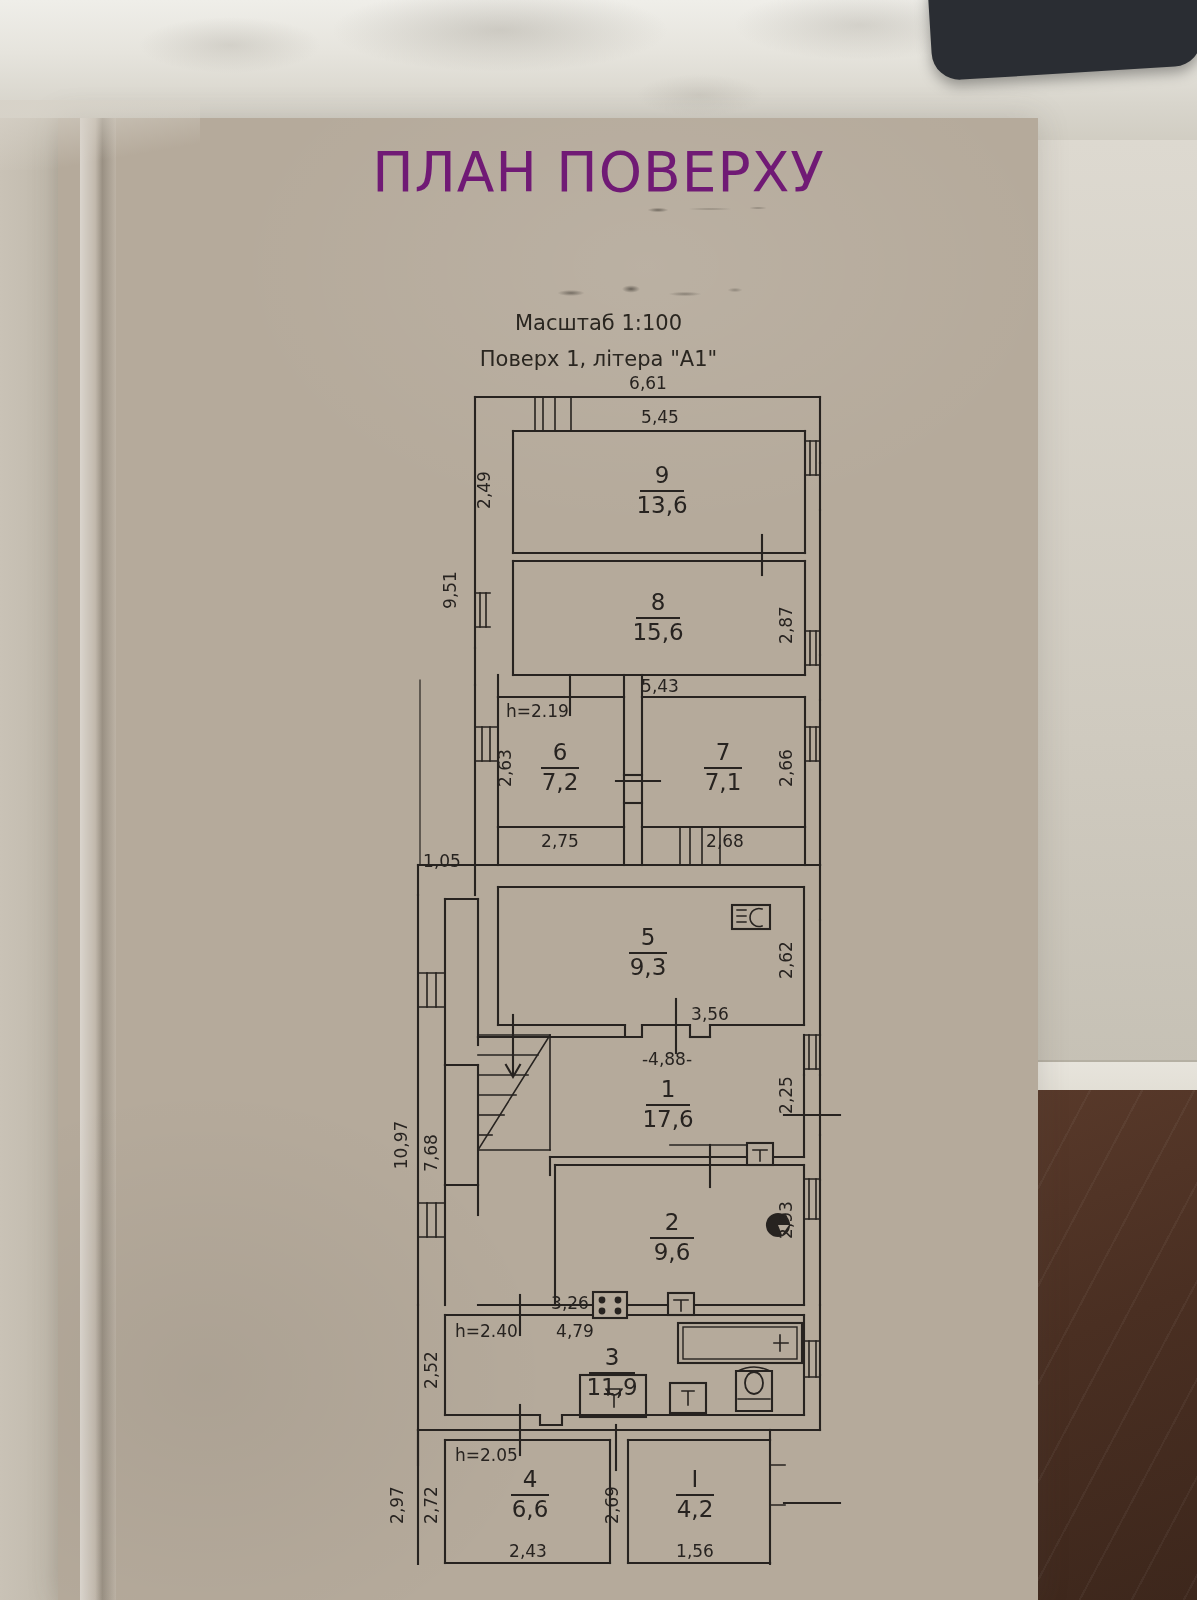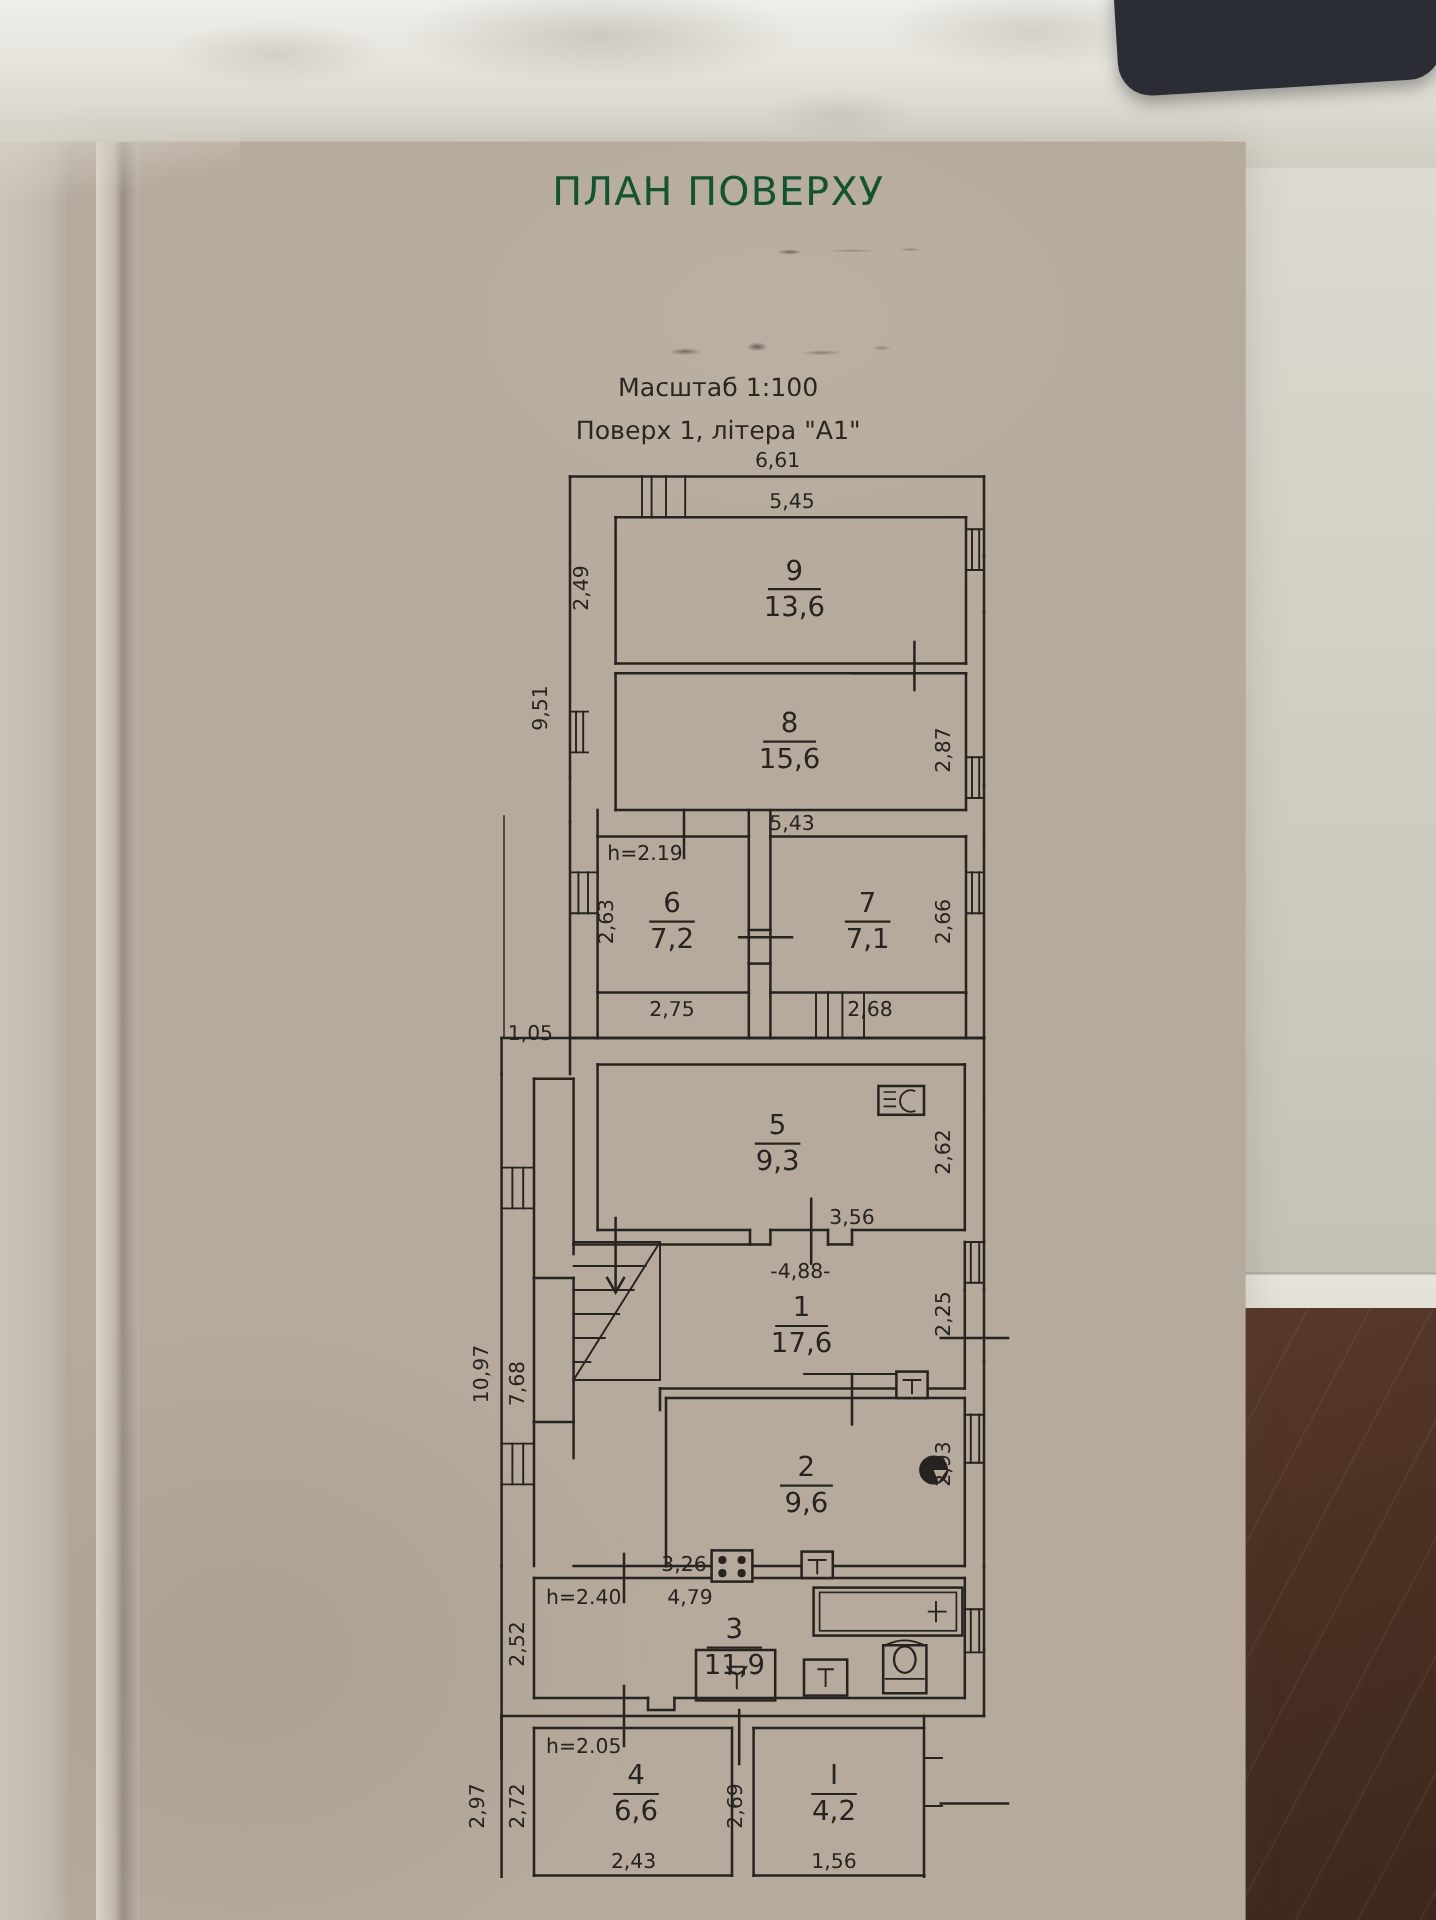--- a/index.html
+++ b/index.html
@@ -99,24 +99,24 @@
   }
   
   .title {
     position: absolute;
     color: #2a2620;
     white-space: nowrap;
   }
   #plan-title {
     left: 0; right: 0; top: 140px;
     text-align: center;
-    font-size: 33px;
+    font-size: 55px;
     letter-spacing: 1px;
     font-weight: 400;
-    color: #14532d;
+    color: #701a75;
   }
   #smudge-line {
     position: absolute;
     left: 555px; top: 283px; width: 200px; height: 18px;
     background:
       radial-gradient(ellipse 18px 4px at 16px 10px, rgba(60,55,48,.55), rgba(0,0,0,0) 75%),
       radial-gradient(ellipse 12px 5px at 76px 6px, rgba(60,55,48,.65), rgba(0,0,0,0) 75%),
       radial-gradient(ellipse 22px 3px at 130px 11px, rgba(60,55,48,.4), rgba(0,0,0,0) 75%),
       radial-gradient(ellipse 10px 3px at 180px 7px, rgba(60,55,48,.35), rgba(0,0,0,0) 75%);
     pointer-events: none;

